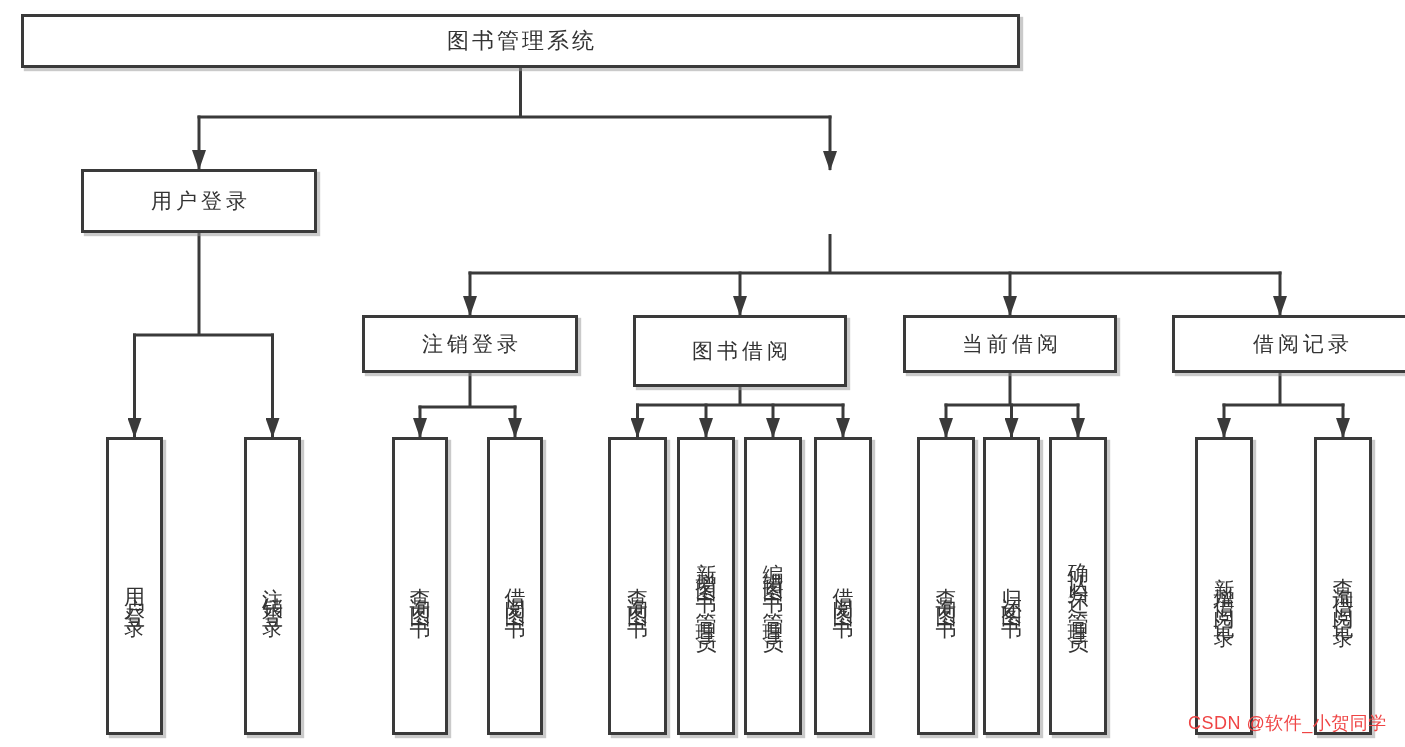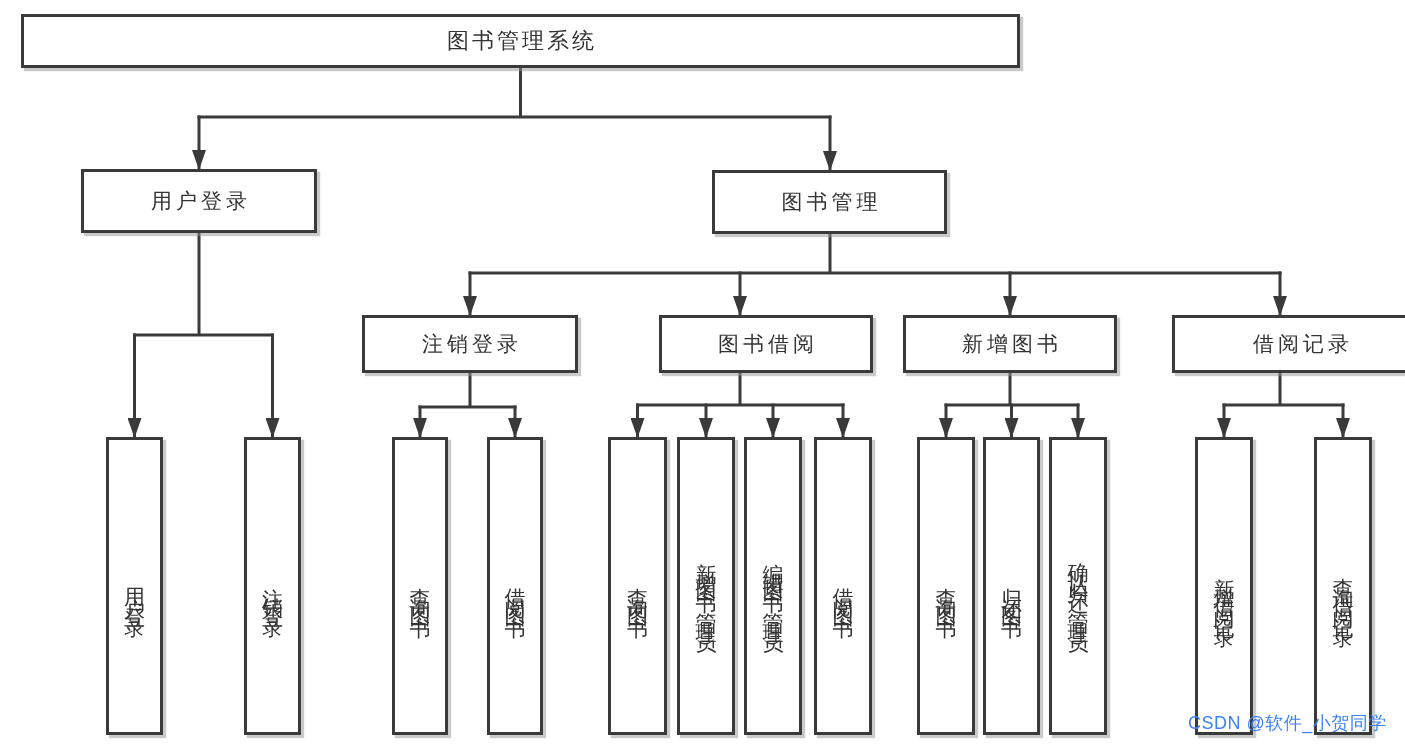--- a/index.html
+++ b/index.html
@@ -51,21 +51,21 @@
     color: #333333;
     letter-spacing: 10px;
     margin-bottom: -10px;
     white-space: nowrap;
   }
   .watermark {
     position: absolute;
     left: 1188px;
     top: 711px;
     font-size: 18px;
-    color: #3b82f6;
+    color: #ef4444;
     letter-spacing: 0.5px;
     white-space: nowrap;
   }
 </style>
 </head>
 <body>
 
 <div class="canvas">
 
   <svg class="wires" width="1405" height="747" viewBox="0 0 1405 747" fill="none" stroke="#3a3a3a" stroke-width="3">
@@ -130,32 +130,29 @@
     </g>
   </svg>
 
   <div class="box" style="left:21px;top:14px;width:999px;height:54px">
     <span class="hlabel title">图书管理系统</span>
   </div>
 
   <div class="box" style="left:81px;top:169px;width:236px;height:64px">
     <span class="hlabel">用户登录</span>
   </div>
-  <div class="box" style="left:712px;top:170px;width:235px;height:64px">
-    <span class="hlabel">图书管理</span>
-  </div>
 
   <div class="box" style="left:362px;top:315px;width:216px;height:58px">
     <span class="hlabel">注销登录</span>
   </div>
-  <div class="box" style="left:659px;top:315px;width:214px;height:58px">
+  <div class="box" style="left:633px;top:315px;width:214px;height:72px">
     <span class="hlabel">图书借阅</span>
   </div>
   <div class="box" style="left:903px;top:315px;width:214px;height:58px">
-    <span class="hlabel">新增图书</span>
+    <span class="hlabel">当前借阅</span>
   </div>
   <div class="box" style="left:1172px;top:315px;width:258px;height:58px">
     <span class="hlabel">借阅记录</span>
   </div>
 
   <div class="box" style="left:106px;top:437px;width:57px;height:298px">
     <span class="vlabel">用户登录</span>
   </div>
   <div class="box" style="left:244px;top:437px;width:57px;height:298px">
     <span class="vlabel">注销登录</span>

